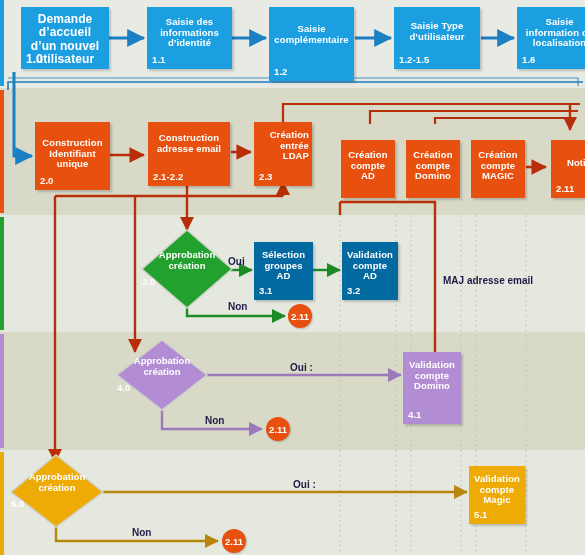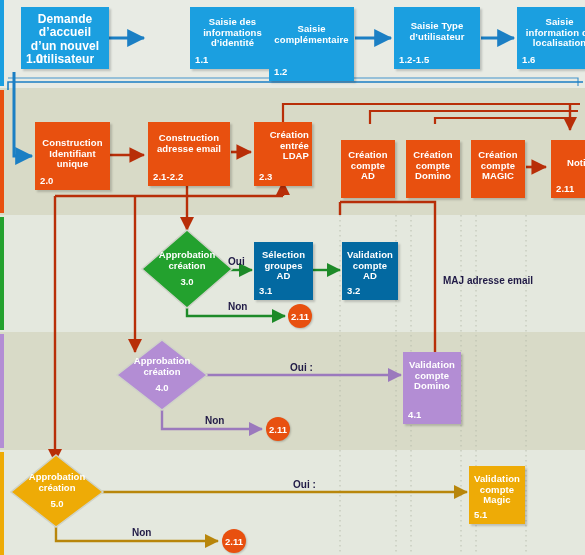--- a/index.html
+++ b/index.html
@@ -14,21 +14,21 @@
   .blue{background:#1b9fe0;}
   .orange{background:#e8500f;}
   .green{background:#0369a1;}
   .purple{background:#b38dd4;}
   .yellow{background:#eeab06;}
   .label{position:absolute;color:#201a46;font-size:10px;font-weight:bold;white-space:nowrap;}
   .circ{position:absolute;width:24px;height:24px;border-radius:50%;background:#e8500f;
         color:#fff;font-size:9.5px;font-weight:bold;display:flex;align-items:center;
         justify-content:center;box-shadow:1px 1px 2px rgba(0,0,0,.2);}
   .diamond{position:absolute;}
-  .dtext{position:absolute;inset:0;display:flex;flex-direction:column;align-items:center;
+  .dtext{position:absolute;inset:0;display:flex;flex-direction:column;align-items:flex-start;
          justify-content:center;color:#fff;font-weight:bold;font-size:9.5px;line-height:1.15;
          text-align:center;pointer-events:none;}
   .dtext .num{position:static;margin-top:5px;}
   .band{position:absolute;left:0;width:585px;}
   .edgebar{position:absolute;left:0;width:4px;}
 </style>
 </head>
 <body>
 
 <div id="stage">
@@ -123,21 +123,21 @@
       <polygon points="187,230 232,269 187,308 142,269" fill="#23a12e" stroke="#cfd3c8" stroke-width="1.5"></polygon>
       <polygon points="162,340 207,375 162,410 117,375" fill="#b38dd4" stroke="#cfd3c8" stroke-width="1.5"></polygon>
       <polygon points="56,455 103,492 56,527 11,492" fill="#eeab06" stroke="#cfd3c8" stroke-width="1.5"></polygon>
     </g>
   </svg>
 
   <div class="node blue" style="left:21px;top:7px;width:88px;height:62px;padding:6px 4px 0;font-size:12px;">
     <span class="ttl">Demande d’accueil d’un nouvel utilisateur</span>
     <span class="num">1.0</span>
   </div>
-  <div class="node blue" style="left:147px;top:7px;width:85px;height:62px;padding:10px 4px 0;font-size:9.5px;margin-left:43px;">
+  <div class="node blue" style="left:147px;top:7px;width:85px;height:62px;padding:10px 4px 0;font-size:9.5px;">
     <span class="ttl">Saisie des informations d’identité</span>
     <span class="num">1.1</span>
   </div>
   <div class="node blue" style="left:269px;top:7px;width:85px;height:74px;padding:17px 4px 0;font-size:9.5px;">
     <span class="ttl">Saisie complémentaire</span>
     <span class="num">1.2</span>
   </div>
   <div class="node blue" style="left:394px;top:7px;width:86px;height:62px;padding:14px 4px 0;font-size:9.5px;">
     <span class="ttl">Saisie Type d’utilisateur</span>
     <span class="num">1.2-1.5</span>

